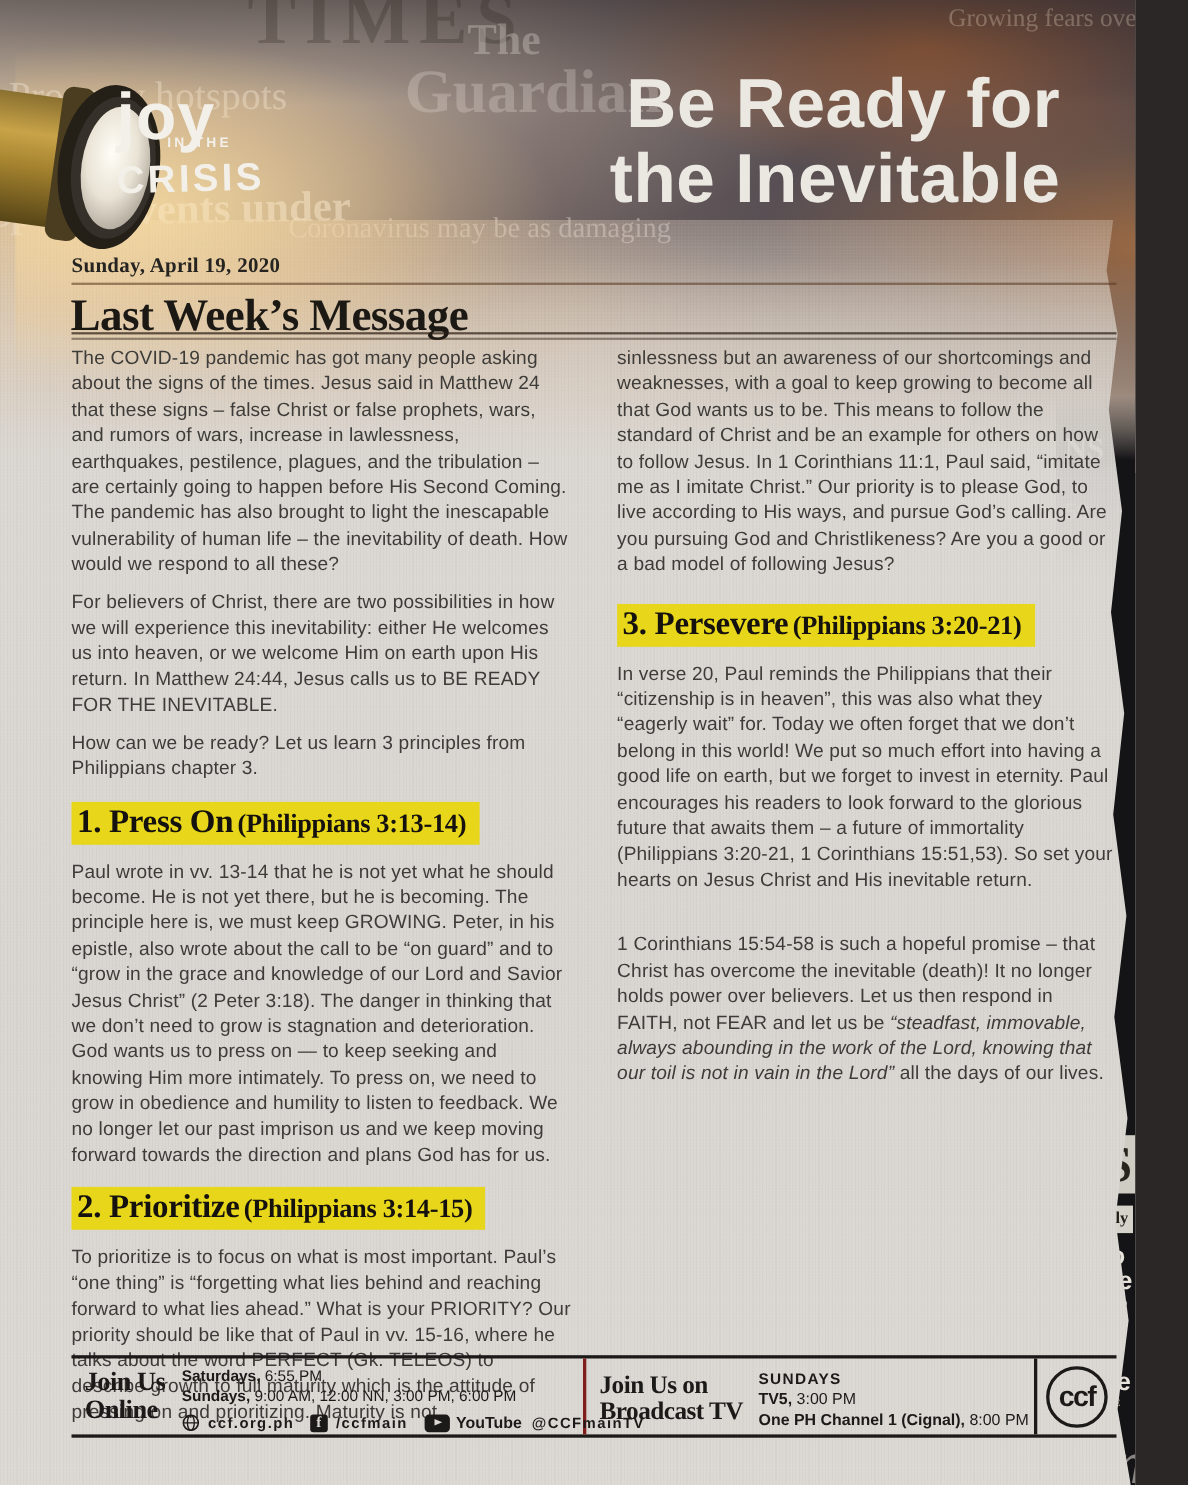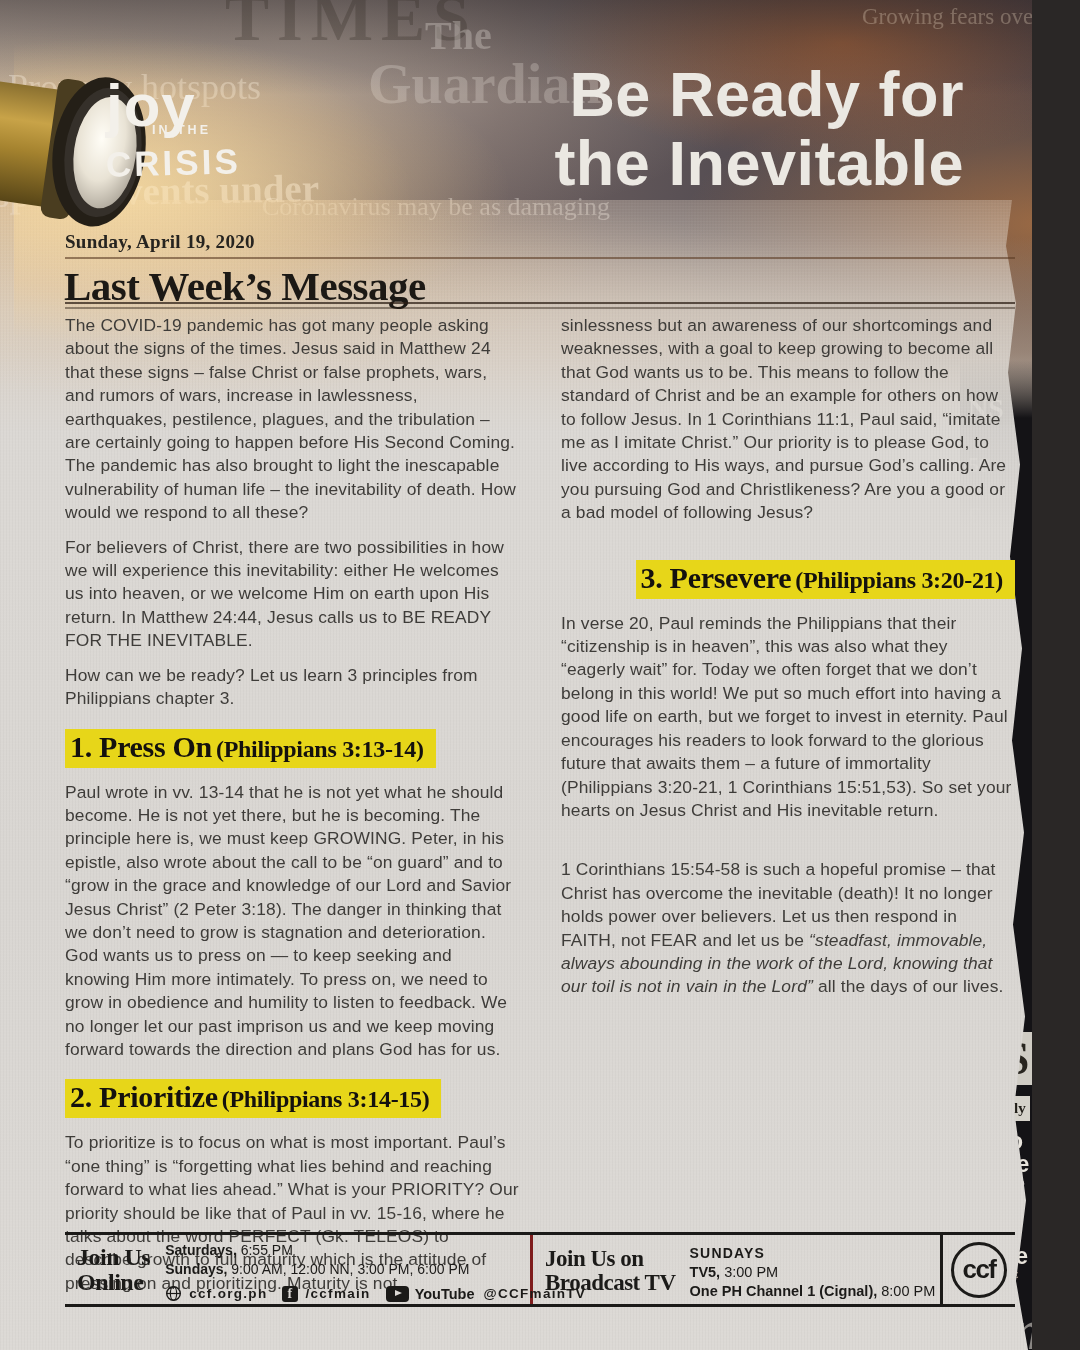--- a/index.html
+++ b/index.html
@@ -108,21 +108,21 @@
 
   
   .columns { position:absolute; left:65px; top:314px; width:950px; z-index:4; display:flex; gap:42px; }
   .col { width:454px; }
   .col p {
     font-size:17.4px; line-height:23.4px; letter-spacing:.15px;
     color:#3e3c39; margin-bottom:11px;
   }
   .col p em { font-style:italic; }
   .sec { margin:18px 0 13px; line-height:1; }
-  .col2 .sec { margin-top:35px;text-align:right; }
+  .col2 .sec { margin-top:24px; }
   .hl { display:inline-block; background:#e7d619; padding:3px 12px 6px 5px; }
   .sec-t { font-family:"Liberation Serif", serif; font-weight:bold; font-size:30px; letter-spacing:-.3px; color:#14110e; }
   .sec-r { font-family:"Liberation Serif", serif; font-weight:bold; font-size:24px; letter-spacing:-.3px; color:#14110e; margin-left:4px; }
   p.gap-top { margin-top:36px; }
 
   
   .footer {
     position:absolute; left:65px; top:1232px; width:950px; height:75px; z-index:4;
     border-top:3px solid #1b1a18; border-bottom:3px solid #1b1a18;
     display:flex; color:#1b1a18;

